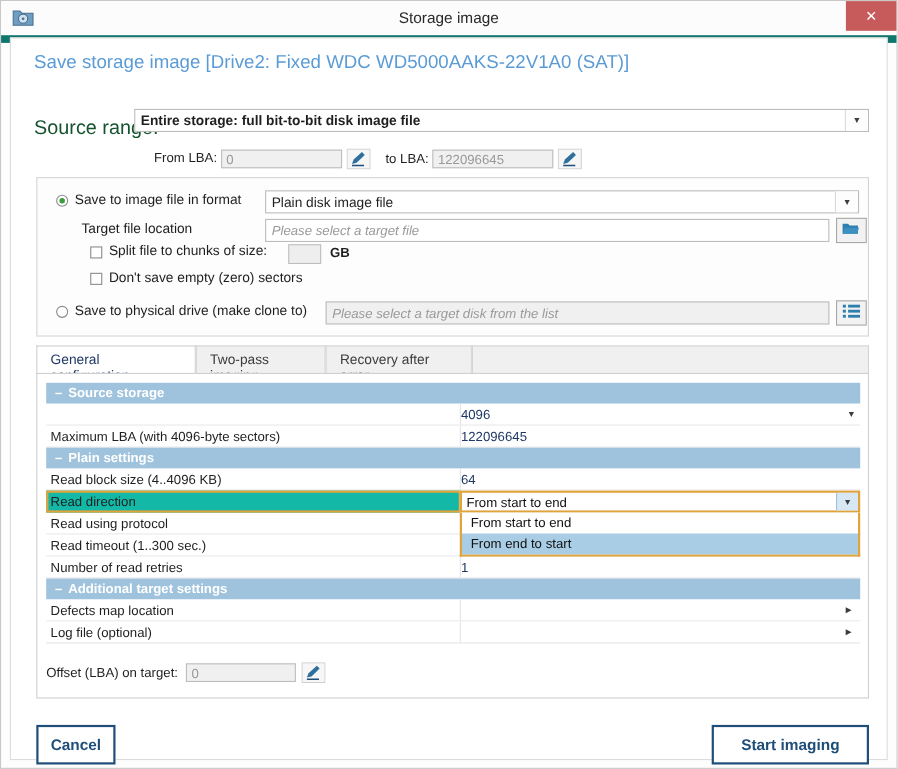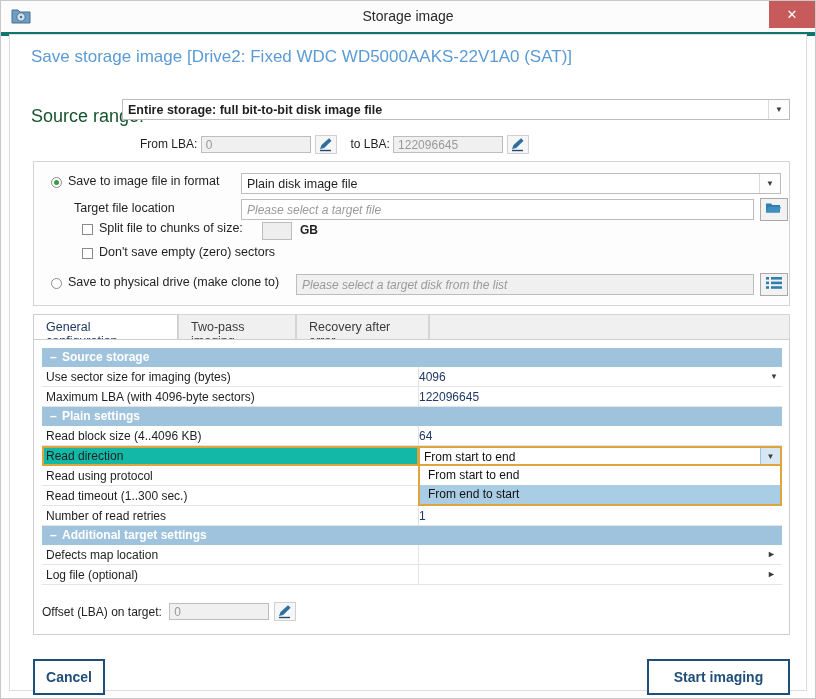--- a/index.html
+++ b/index.html
@@ -24,21 +24,21 @@
     background: #fdfdfd;
     box-sizing: border-box;
     border: 1px solid #c8c8c8;
   }
 
   
   .titlebar {
     position: relative;
     height: 31px;
     background: #fcfcfc;
-    border-bottom: 4px solid #0f766e;
+    border-bottom: 7px solid #0f766e;
   }
   .title-icon {
     position: absolute;
     left: 10px;
     top: 5px;
     width: 20px;
     height: 20px;
   }
   .title-text {
     position: absolute;
@@ -551,21 +551,20 @@
     </div>
 
     <div class="panel">
       <div class="grid">
 
         <div class="sec-head">
           <span class="minus">–</span><span>Source storage</span>
         </div>
         <div class="grow">
           <div class="col-div"></div>
-          <span class="k">Use sector size for imaging (bytes)</span>
           <span class="v">4096</span>
           <span class="vcombo-arrow">▼</span>
         </div>
         <div class="grow">
           <div class="col-div"></div>
           <span class="k">Maximum LBA (with 4096-byte sectors)</span>
           <span class="v">122096645</span>
         </div>
 
         <div class="sec-head">

